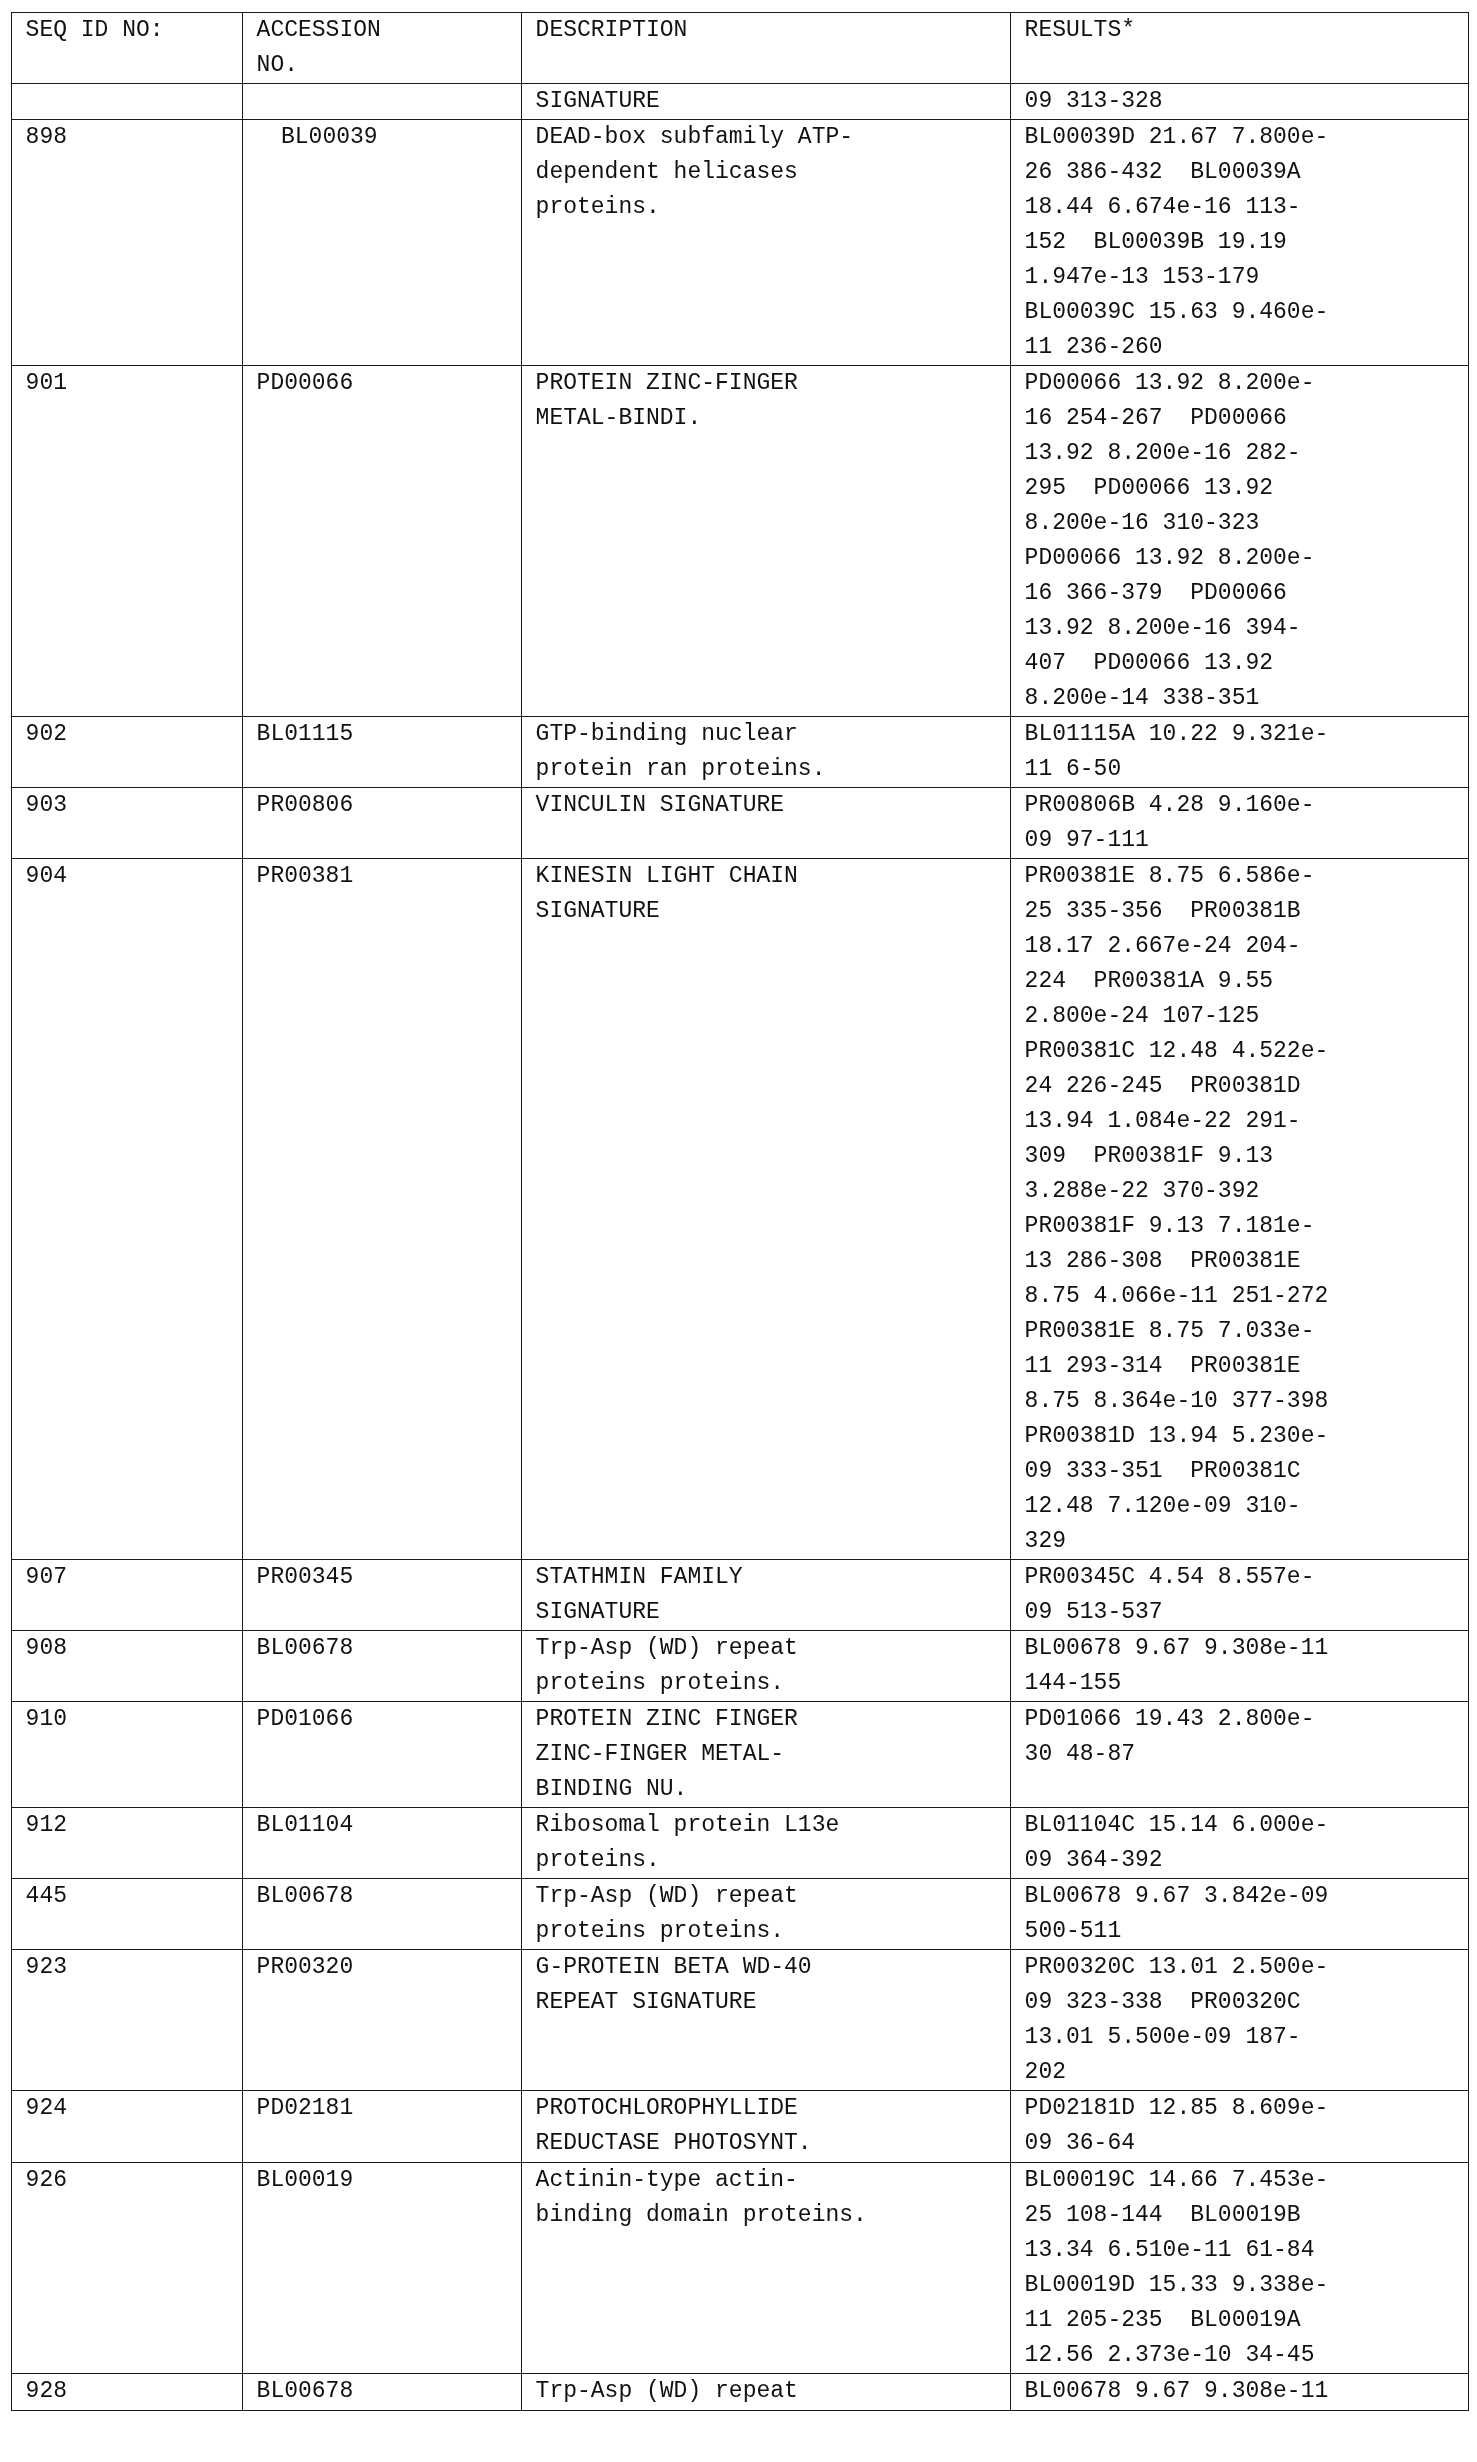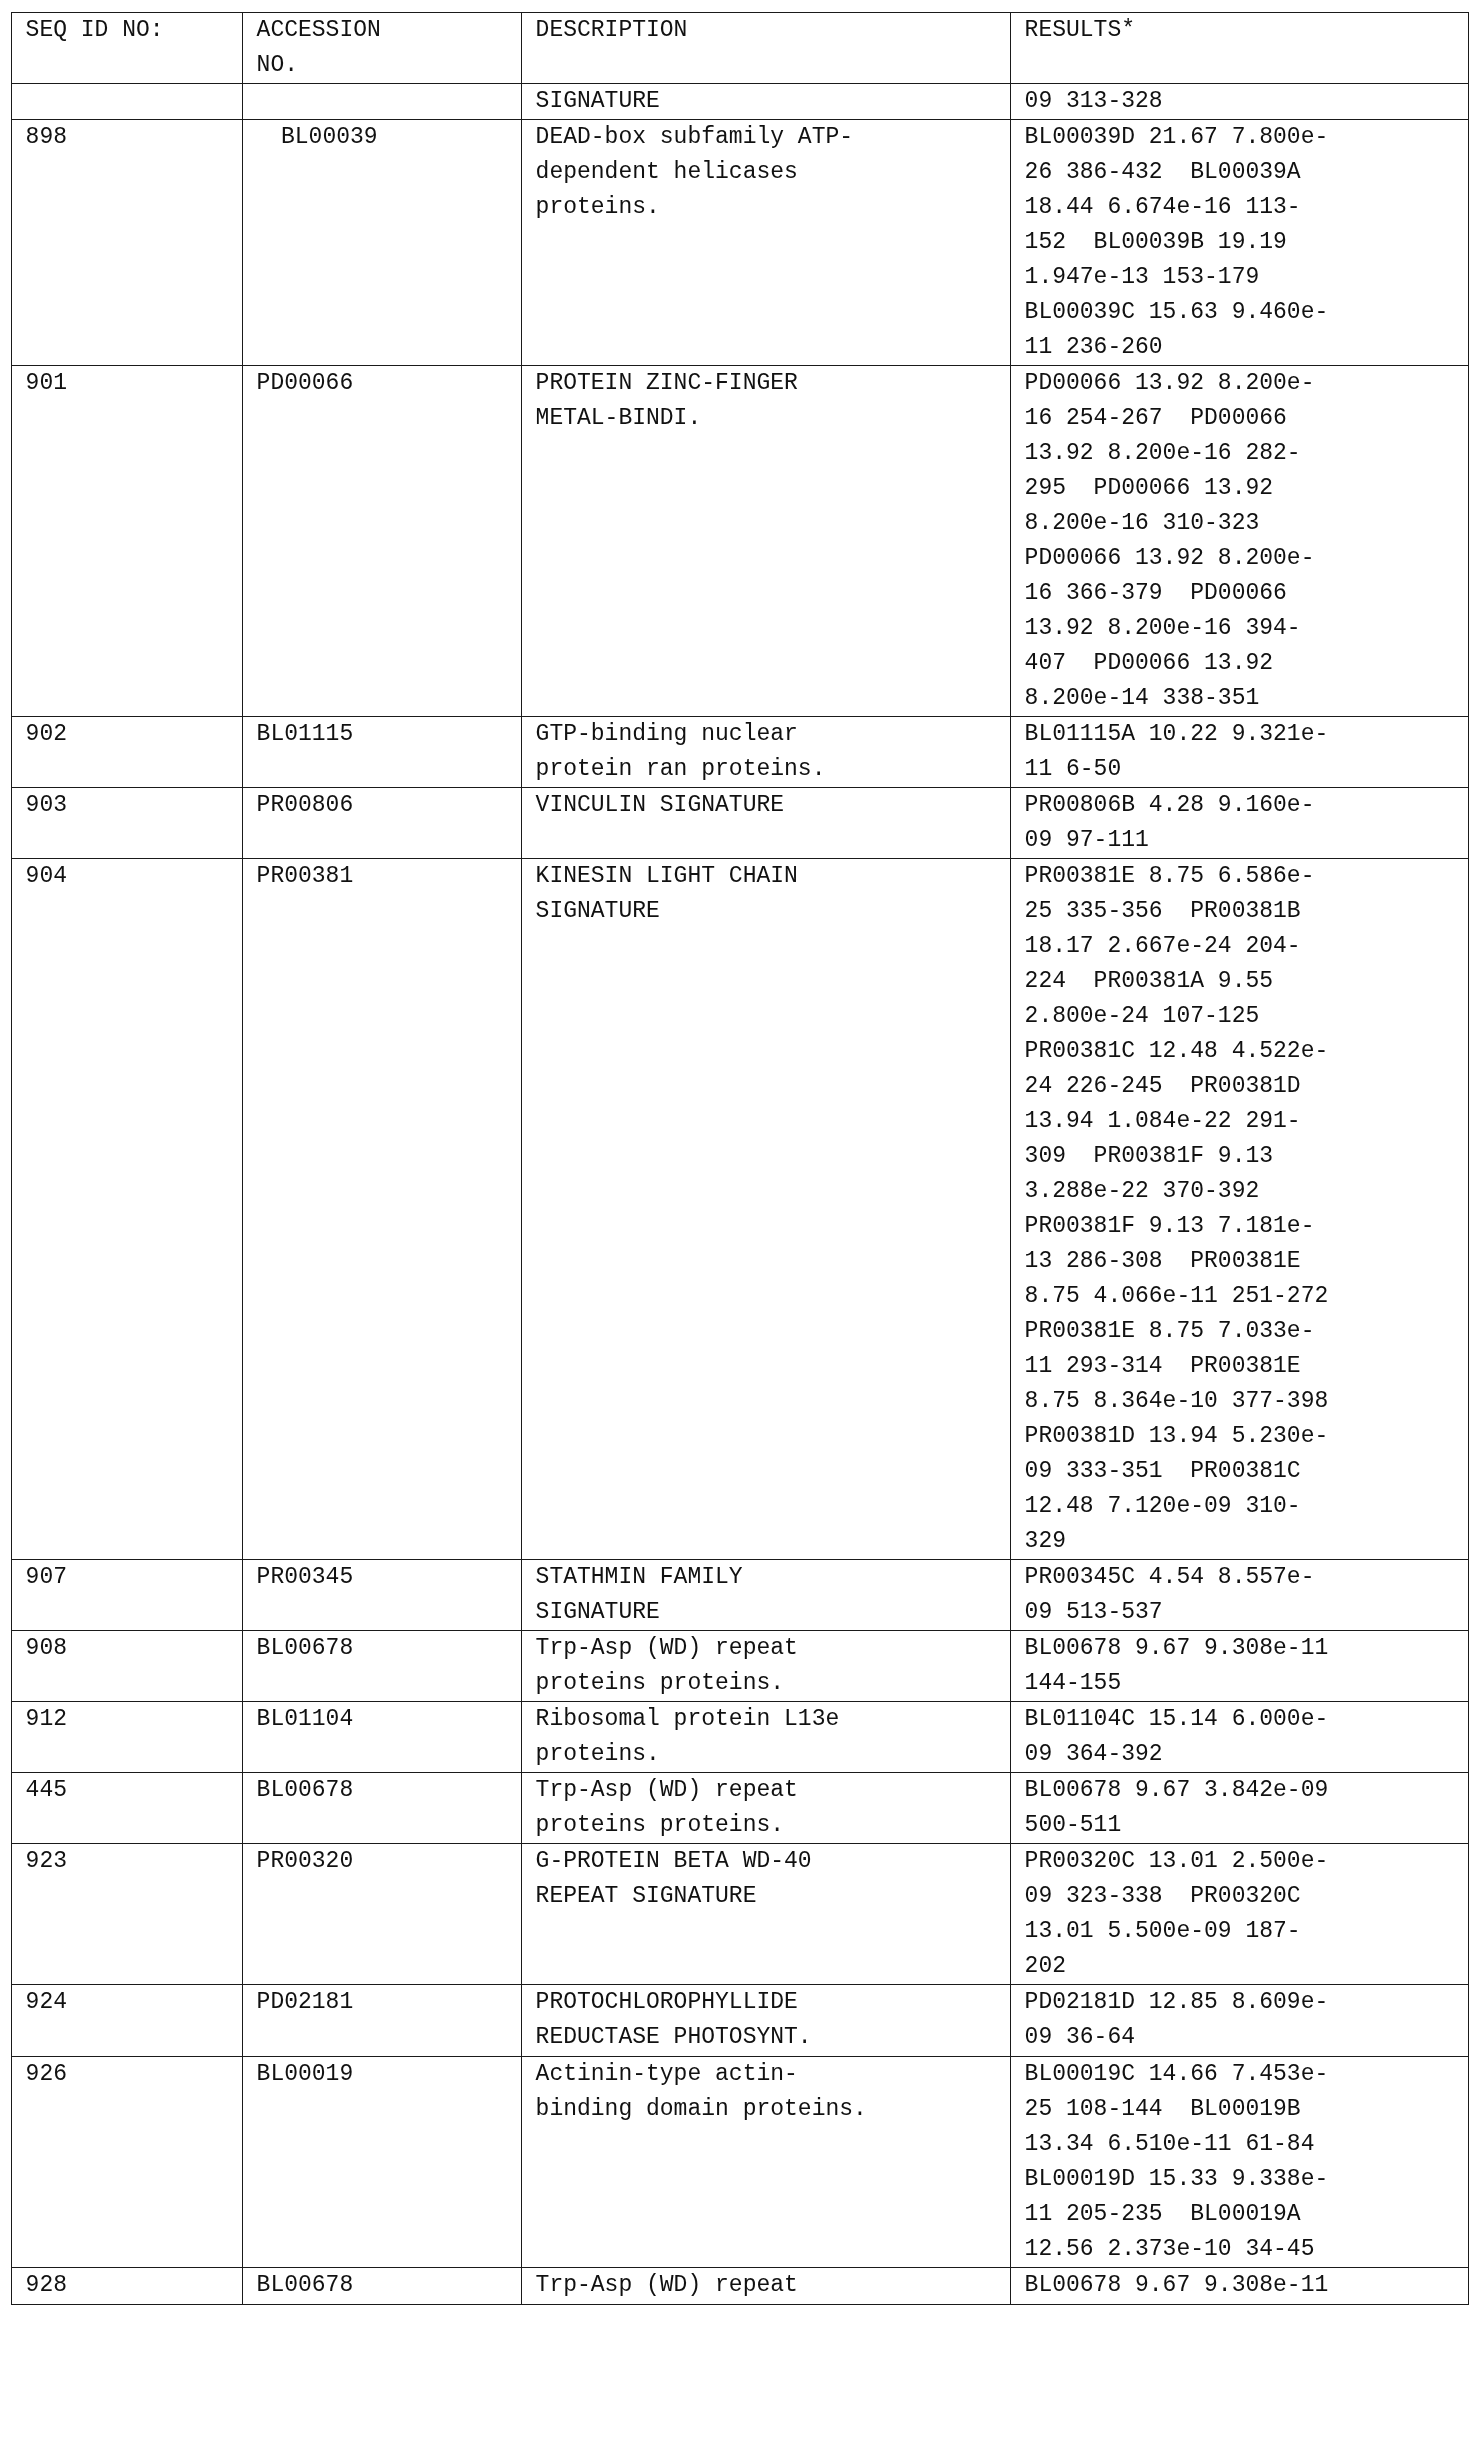--- a/index.html
+++ b/index.html
@@ -149,20 +149,29 @@
 09 513-537</td>
       </tr>
       <tr style="height: 71px;">
         <td style="height: 69px;">908</td>
         <td style="height: 69px;">BL00678</td>
         <td style="height: 69px;">Trp-Asp (WD) repeat
 proteins proteins.</td>
         <td style="height: 69px;">BL00678 9.67 9.308e-11
 144-155</td>
       </tr>
+      <tr style="height: 106px;">
+        <td style="height: 104px;">910</td>
+        <td style="height: 104px;">PD01066</td>
+        <td style="height: 104px;">PROTEIN ZINC FINGER
+ZINC-FINGER METAL-
+BINDING NU.</td>
+        <td style="height: 104px;">PD01066 19.43 2.800e-
+30 48-87</td>
+      </tr>
       <tr style="height: 70px;">
         <td style="height: 68px;">912</td>
         <td style="height: 68px; border-radius: 11px;">BL01104</td>
         <td style="height: 68px;">Ribosomal protein L13e
 proteins.</td>
         <td style="height: 68px;">BL01104C 15.14 6.000e-
 09 364-392</td>
       </tr>
       <tr style="height: 71px;">
         <td style="height: 69px;">445</td>

